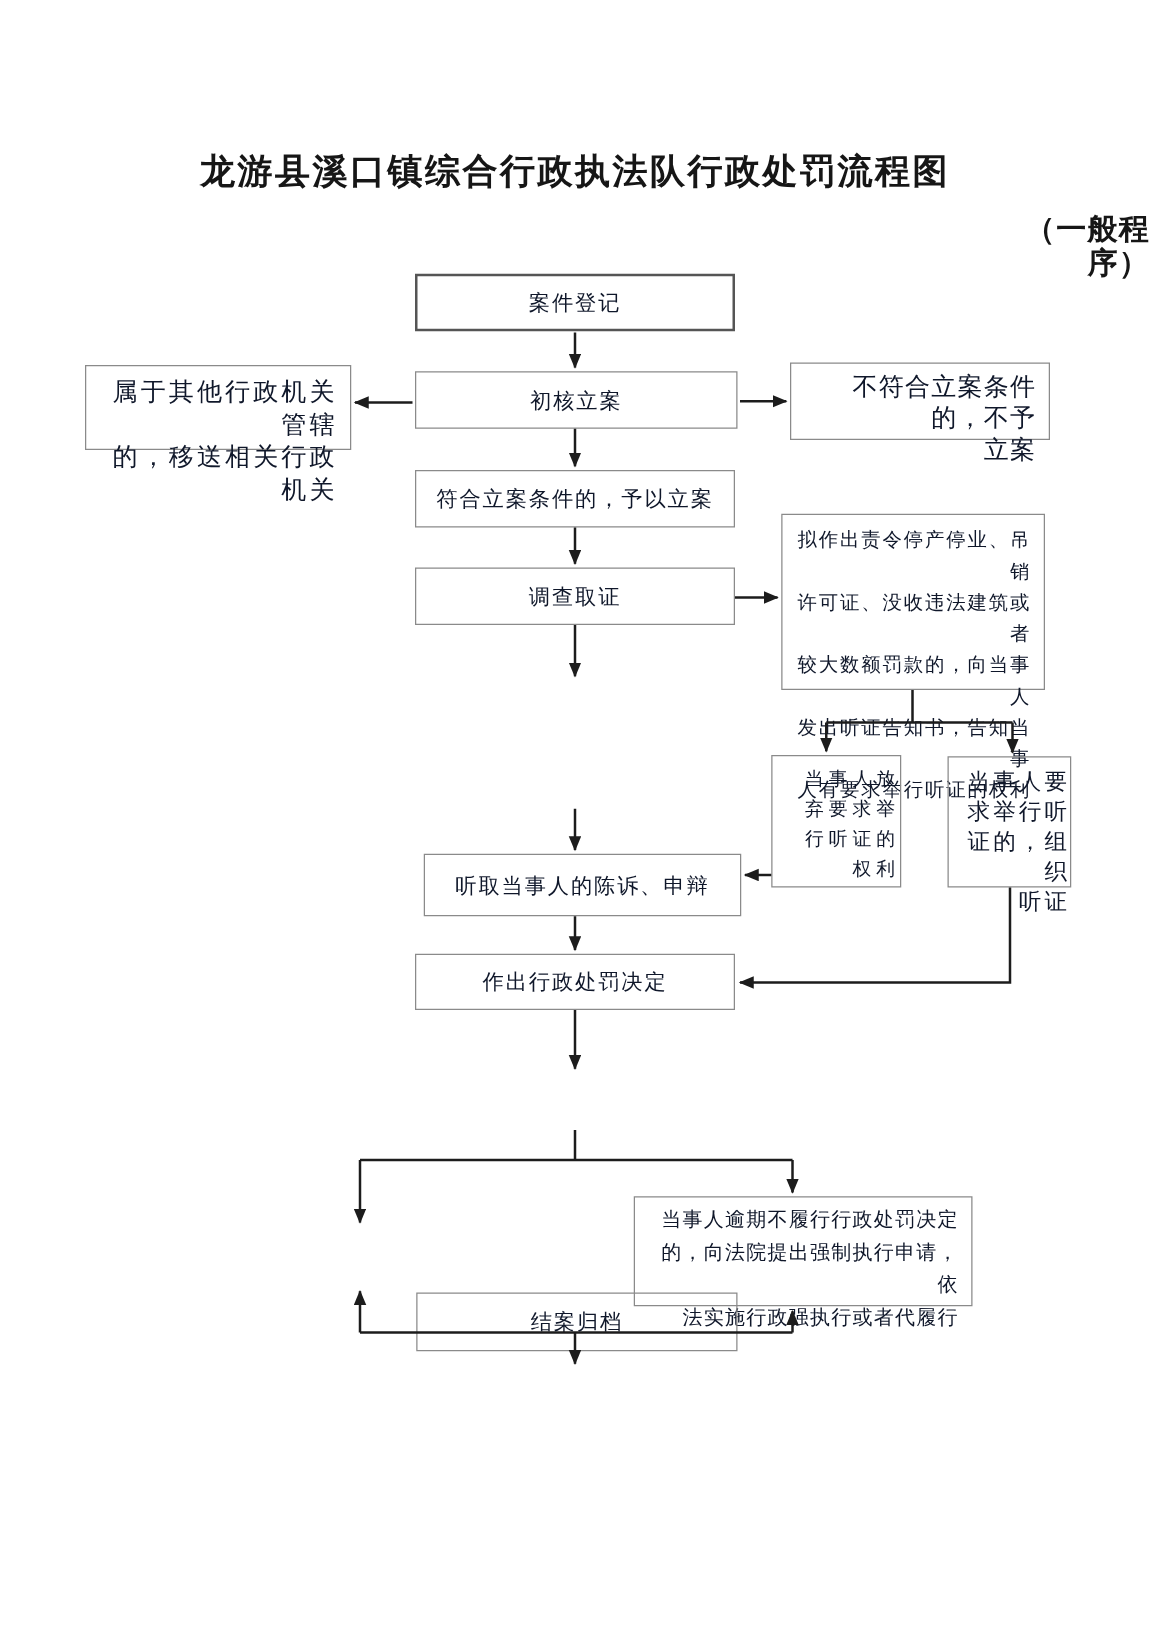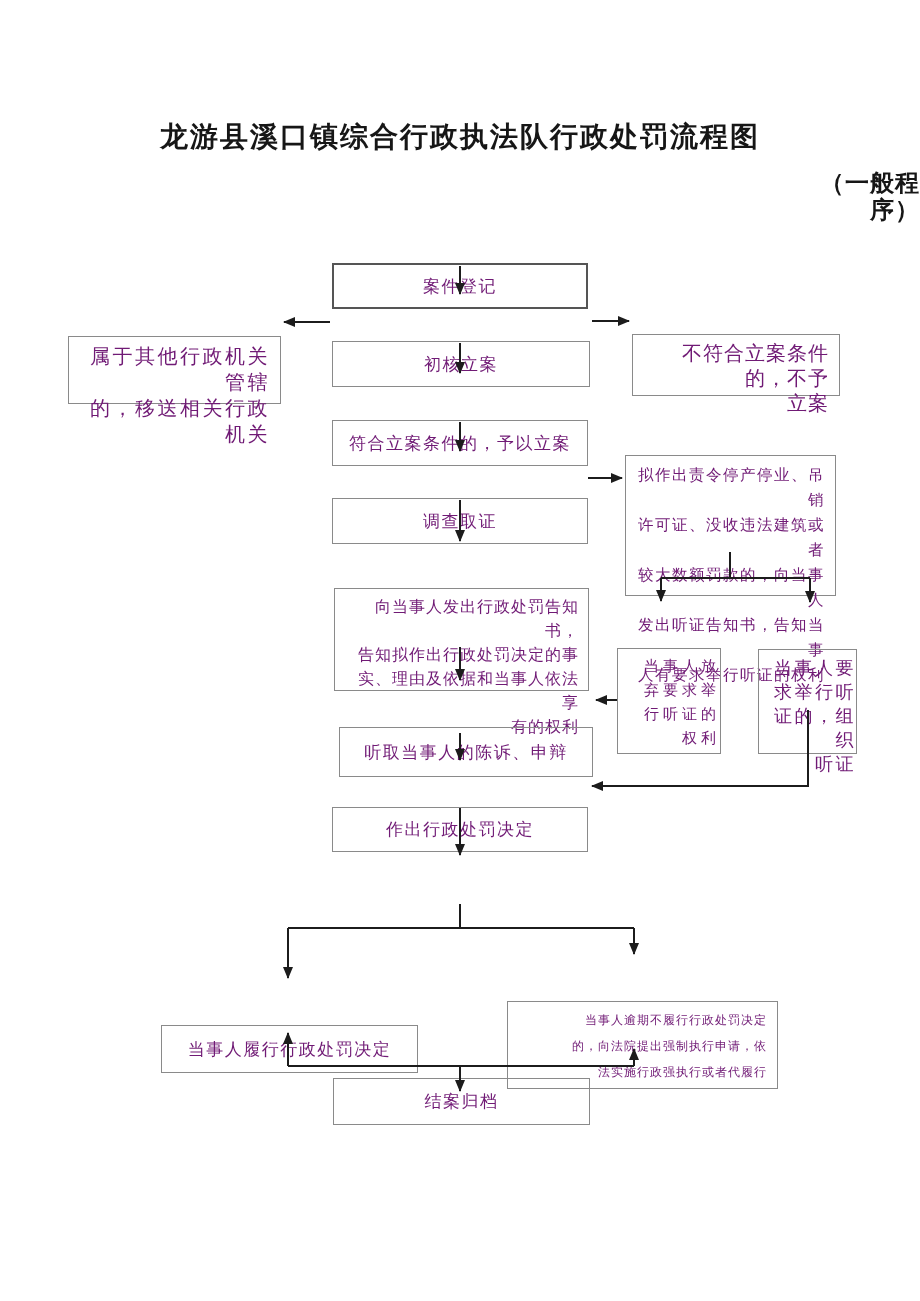--- a/index.html
+++ b/index.html
@@ -1,20 +1,20 @@
 <!DOCTYPE html>
 <html><head>
 <meta charset="utf-8">
 <style>
   html,body{margin:0;padding:0;background:#ffffff;}
   #page{
     position:relative;
     width:920px;height:1175px;
     background:#ffffff;
-    font-family:Liberation Mono, monospace;
+    font-family:Liberation Serif, serif;
     overflow:hidden;
   }
   .title{
     position:absolute;top:118px;left:0;right:0;
     text-align:center;
     font-size:28px;font-weight:bold;color:#161616;
     letter-spacing:2px;
     z-index:3;
   }
   .subtitle{
@@ -24,23 +24,22 @@
     line-height:27px;
     white-space:pre-line;
     letter-spacing:1px;
     z-index:4;
   }
   .node{
     position:absolute;
     box-sizing:border-box;
     border:1px solid #8a8a8a;
     background:transparent;
-    color:#701a75;
+    color:#0f172a;
     z-index:1;
-    margin-top:44px;
   }
   .cn{ 
     display:flex;align-items:center;justify-content:center;
     font-size:17px;letter-spacing:1.5px;
   }
   .ml{ 
     white-space:pre-line;
     text-align:right;
   }
   #n-register{left:332px;top:219px;width:256px;height:46px;border:2px solid #555555;}
@@ -50,21 +49,21 @@
   #n-filed{left:332px;top:376px;width:256px;height:46px;}
   #n-investigate{left:332px;top:454px;width:256px;height:46px;}
   #n-hearingnotice{left:625px;top:411px;width:211px;height:141px;font-size:15.5px;letter-spacing:1.5px;padding:8px 10px;line-height:25px;}
   #n-punishnotice{left:334px;top:544px;width:255px;height:103px;font-size:16px;letter-spacing:1px;padding:7px 9px;line-height:24px;}
   #n-waive{left:617px;top:604px;width:104px;height:106px;font-size:15px;letter-spacing:4px;padding:7px 0 0 11px;line-height:24px;}
   #n-organize{left:758px;top:605px;width:99px;height:105px;font-size:18px;letter-spacing:2.5px;padding:7px 0 0 9px;line-height:24px;}
   #n-listen{left:339px;top:683px;width:254px;height:50px;}
   #n-decision{left:332px;top:763px;width:256px;height:45px;}
   #n-deliver{left:336px;top:858px;width:252px;height:46px;}
   #n-comply{left:161px;top:981px;width:257px;height:48px;}
-  #n-enforce{left:507px;top:957px;width:271px;height:88px;font-size:12px;letter-spacing:1px;padding:6px 10px;line-height:26px;}
+  #n-enforce{left:507px;top:957px;width:271px;height:88px;font-size:16px;letter-spacing:1px;padding:6px 10px;line-height:26px;}
   #n-archive{left:333px;top:1034px;width:257px;height:47px;}
   #connectors{
     position:absolute;left:0;top:0;width:920px;height:1301px;
     z-index:2;pointer-events:none;
   }
 </style>
 </head>
 <body>
 
 <div id="page">
@@ -113,33 +112,28 @@
 的，移送相关行政机关</div>
   <div class="node ml" id="n-notfiled">不符合立案条件的，不予
 立案</div>
   <div class="node cn" id="n-filed">符合立案条件的，予以立案</div>
   <div class="node cn" id="n-investigate">调查取证</div>
   <div class="node ml" id="n-hearingnotice">拟作出责令停产停业、吊销
 许可证、没收违法建筑或者
 较大数额罚款的，向当事人
 发出听证告知书，告知当事
 人有要求举行听证的权利</div>
-  <div class="node ml" id="n-punishnotice">向当事人发出行政处罚告知书，
-告知拟作出行政处罚决定的事
-实、理由及依据和当事人依法享
-有的权利</div>
   <div class="node ml" id="n-waive">当事人放
 弃要求举
 行听证的
 权利</div>
   <div class="node ml" id="n-organize">当事人要
 求举行听
 证的，组织
 听证</div>
   <div class="node cn" id="n-decision">作出行政处罚决定</div>
   <div class="node cn" id="n-listen">听取当事人的陈诉、申辩</div>
-  <div class="node cn" id="n-comply">当事人履行行政处罚决定</div>
   <div class="node ml" id="n-enforce">当事人逾期不履行行政处罚决定
 的，向法院提出强制执行申请，依
 法实施行政强执行或者代履行</div>
   <div class="node cn" id="n-archive">结案归档</div>
 
 </div>
 
 </body></html>

